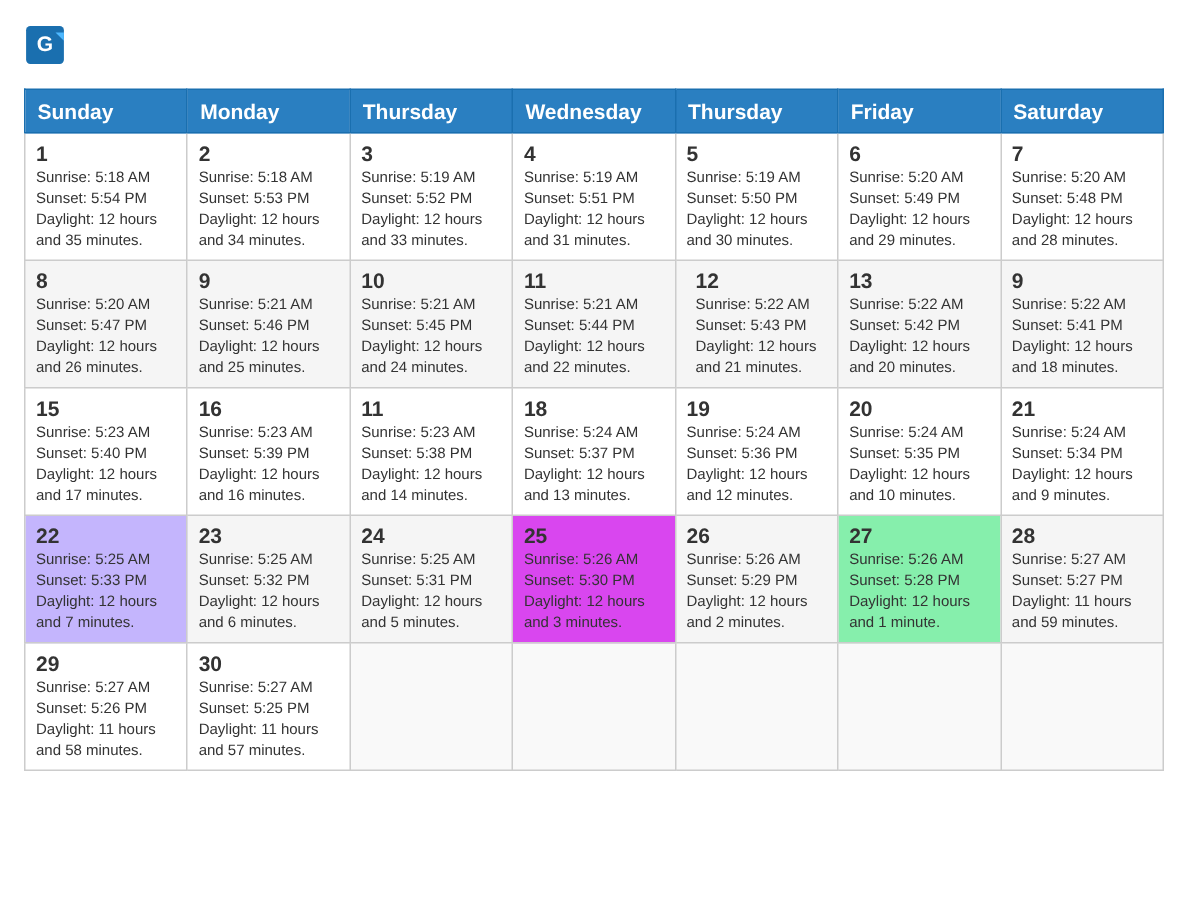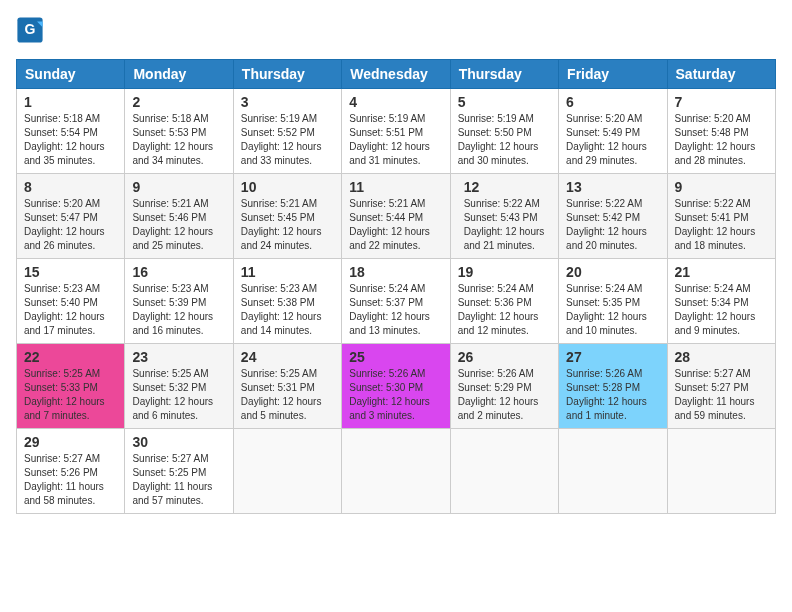--- a/index.html
+++ b/index.html
@@ -261,21 +261,21 @@
         </td>
         <td>
           <span class="day-num">21</span>
           <div class="day-info" style="white-space: pre-line;">Sunrise: 5:24 AM
 Sunset: 5:34 PM
 Daylight: 12 hours
 and 9 minutes.</div>
         </td>
       </tr>
       <tr style="background: rgb(245, 245, 245);">
-        <td style="background: #ec4899;">
+        <td style="background: #c4b5fd;">
           <span class="day-num">22</span>
           <div class="day-info" style="white-space: pre-line;">Sunrise: 5:25 AM
 Sunset: 5:33 PM
 Daylight: 12 hours
 and 7 minutes.</div>
         </td>
         <td style="background: rgb(245, 245, 245);">
           <span class="day-num">23</span>
           <div class="day-info" style="white-space: pre-line;">Sunrise: 5:25 AM
 Sunset: 5:32 PM
@@ -296,21 +296,21 @@
 Daylight: 12 hours
 and 3 minutes.</div>
         </td>
         <td style="background: rgb(245, 245, 245);">
           <span class="day-num">26</span>
           <div class="day-info" style="white-space: pre-line;">Sunrise: 5:26 AM
 Sunset: 5:29 PM
 Daylight: 12 hours
 and 2 minutes.</div>
         </td>
-        <td style="background: #7dd3fc;">
+        <td style="background: #86efac;">
           <span class="day-num">27</span>
           <div class="day-info" style="white-space: pre-line;">Sunrise: 5:26 AM
 Sunset: 5:28 PM
 Daylight: 12 hours
 and 1 minute.</div>
         </td>
         <td style="background: rgb(245, 245, 245);">
           <span class="day-num">28</span>
           <div class="day-info" style="white-space: pre-line;">Sunrise: 5:27 AM
 Sunset: 5:27 PM

